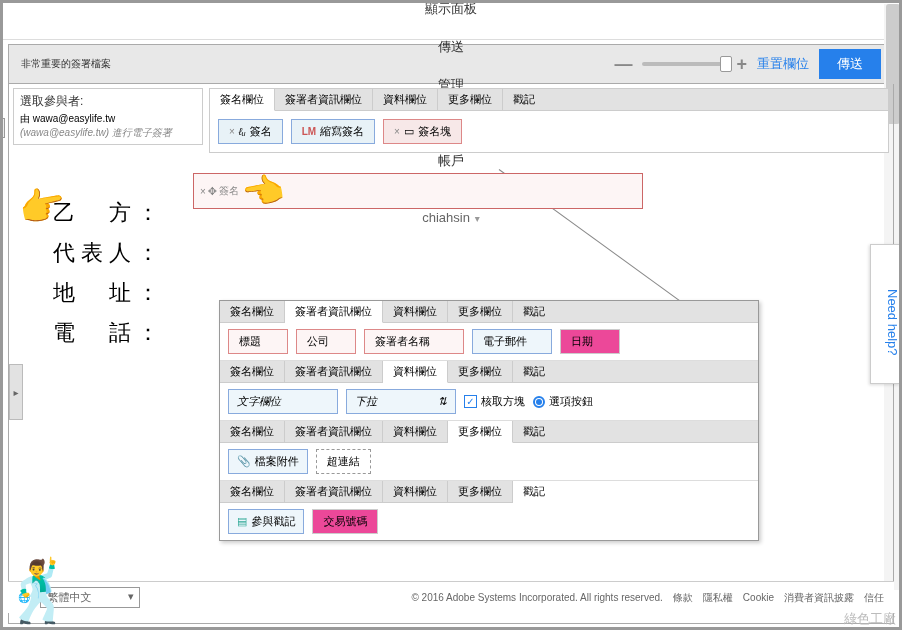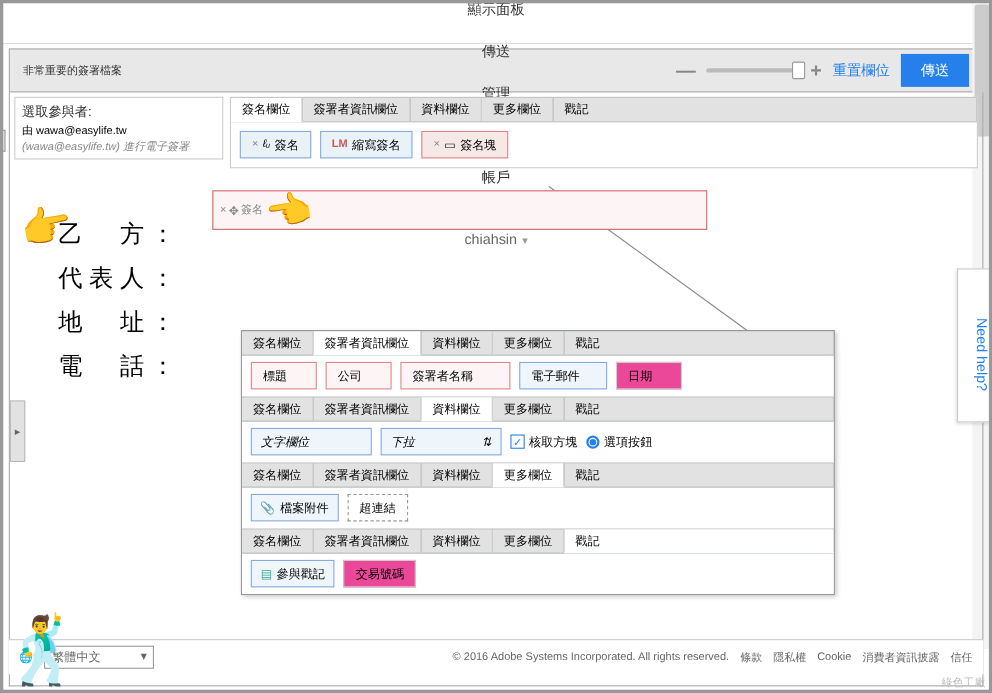--- a/index.html
+++ b/index.html
@@ -55,21 +55,21 @@
 .attach-chip { border: 1px solid #8ad; background: #eef6fb; padding: 4px 8px; font-size: 11px; display: flex; gap: 4px; align-items: center; }
 .dashed-chip { border: 1px dashed #999; padding: 4px 10px; font-size: 11px; }
 .footer-bar { position: absolute; top: 581px; left: 8px; right: 8px; height: 32px; border-top: 1px solid #ccc; display: flex; align-items: center; padding: 0 10px; gap: 10px; font-size: 10px; color: #666; background: #fff; }
 .lang-select { border: 1px solid #999; padding: 2px 6px; font-size: 11px; width: 100px; display: flex; justify-content: space-between; }
 .footer-bar .sp { flex: 1; }
 .help-tab { position: absolute; right: 2px; top: 244px; width: 30px; height: 140px; border: 1px solid #ccc; border-right: none; background: #fff; writing-mode: vertical-rl; text-align: center; font-size: 13px; color: #2680eb; padding-top: 16px; box-shadow: -1px 1px 3px rgba(0,0,0,0.15); cursor: pointer; }
 .callout-line { position: absolute; left: 490px; top: 85px; width: 290px; height: 1px; border-top: 1px solid #888; transform: rotate(36deg); transform-origin: left; }
 .scroll-hint { position: absolute; right: 2px; top: 4px; width: 16px; bottom: 40px; background: #f4f4f4; }
 .scroll-thumb-main { position:absolute; right:2px; top:4px; width:14px; height:120px; background:#ccc; border-radius:3px;}
 .character { position: absolute; left: 2px; bottom: 8px; font-size: 60px; line-height: 1; }
-.watermark { position: absolute; right: 6px; bottom: 2px; font-size: 10px; color: #bbb; }
+.watermark { position: absolute; right: 6px; bottom: 2px; font-size: 13px; color: #bbb; }
 .collapse-btn { position: absolute; left: 0; top: 280px; width: 14px; height: 56px; background: #e2e2e2; border: 1px solid #bbb; display: flex; align-items: center; justify-content: center; font-size: 10px; color: #666; }
 .chip-icon { font-size:10px; font-weight:bold; }
 .move-icon { display:inline-block; font-size:11px; }
 </style>
 </head>
 <body>
 
 <div class="scroll-hint"></div>
 <div class="scroll-thumb-main"></div>
 

